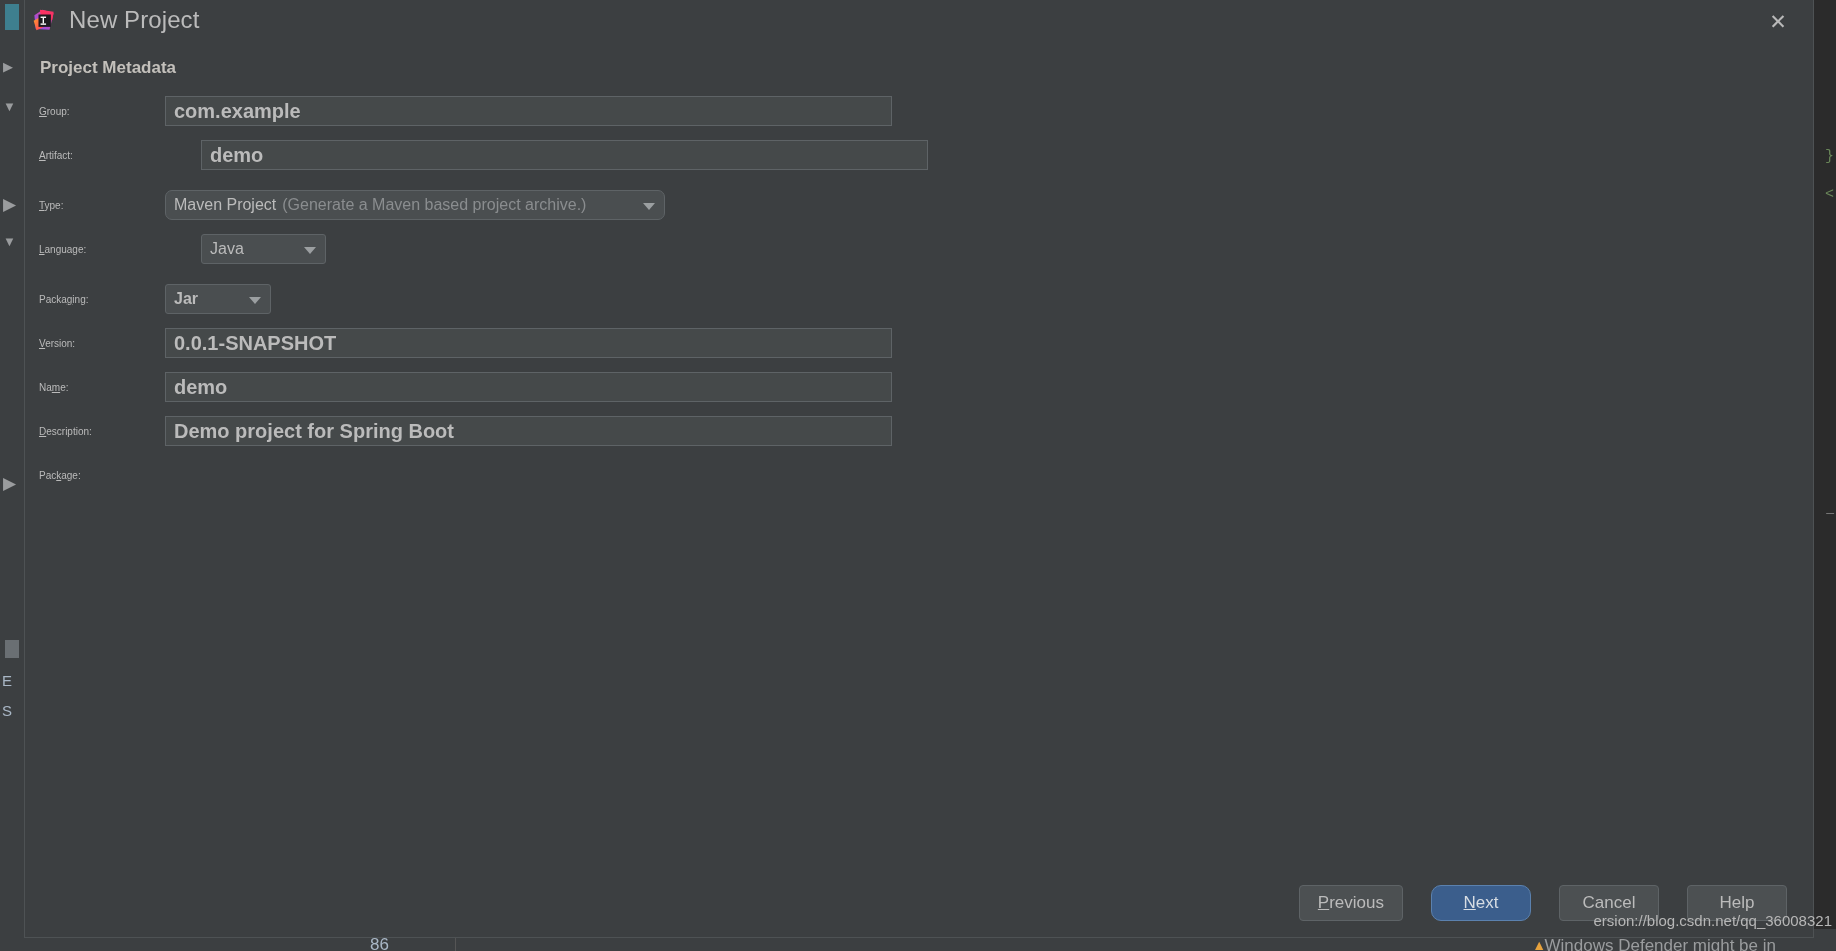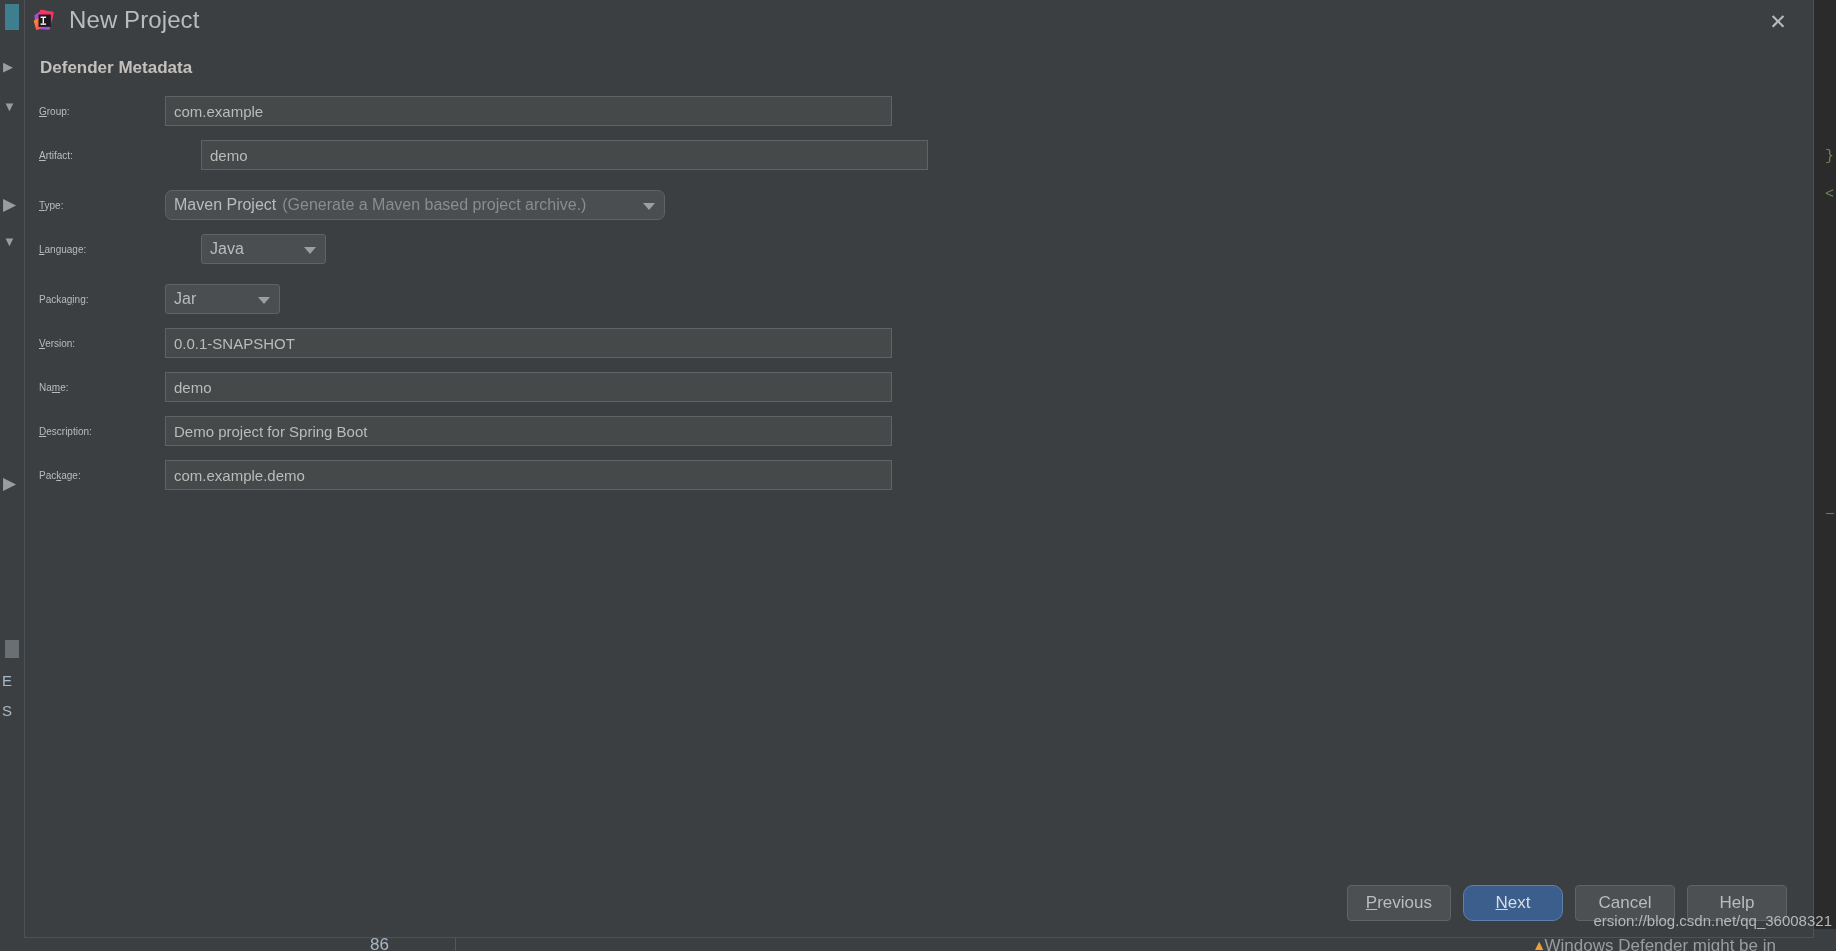--- a/index.html
+++ b/index.html
@@ -132,24 +132,25 @@
     font-size: 10px;
     white-space: nowrap;
   }
   .field-label u { text-decoration: underline; }
 
   .text-field {
     height: 30px;
     background: #45494a;
     border: 1px solid #5e6366;
     color: #bbbbbb;
-    font-size: 15px;
+    font-size: 20px;
     display: flex; align-items: center;
     padding: 0 8px;
     cursor: text;
+    font-weight: bold;
   }
   .text-field.wide { width: 727px; }
 
   .combo {
     height: 30px;
     background: #4a4e50;
     border: 1px solid #5e6366;
     border-radius: 3px;
     color: #bbbbbb;
     font-size: 16px;
@@ -161,21 +162,21 @@
   .combo .combo-arrow {
     position: absolute; right: 9px; top: 50%;
     margin-top: -2px;
     width: 0; height: 0;
     border-left: 6px solid transparent;
     border-right: 6px solid transparent;
     border-top: 7px solid #9b9fa1;
   }
   .combo.type-combo { width: 500px; border-radius: 7px; }
   .combo.lang-combo { width: 125px; }
-  .combo.pkg-combo  { width: 115px; }
+  .combo.pkg-combo  { width: 106px; font-weight: bold; }
   .combo.ver-combo  { width: 115px; }
 
   .combo-main { color: #bbbbbb; }
   .combo-hint { color: #8a8d8f; margin-left: 6px; }
 
   
   #dialog-buttons {
     position: absolute;
     right: 26px; bottom: 16px;
     display: flex; gap: 12px;
@@ -184,20 +185,21 @@
     min-width: 100px;
     height: 36px;
     padding: 0 18px;
     background: #4c5052;
     border: 1px solid #5e6366;
     border-radius: 4px;
     color: #bbbbbb;
     font-size: 17px;
     display: flex; align-items: center; justify-content: center;
     cursor: pointer;
+    margin-left: 16px;
   }
   .dlg-button.primary {
     background: #3b5e8c;
     border-color: #5b81ae;
     color: #d7dde3;
     border-radius: 10px;
   }
   .dlg-button u { text-decoration: underline; }
 
   #watermark {
@@ -268,21 +270,21 @@
         <rect x="11" y="11" width="8" height="2" fill="#ffffff"></rect>
         <rect x="14" y="13" width="2" height="8" fill="#ffffff"></rect>
         <rect x="11" y="21" width="8" height="2" fill="#ffffff"></rect>
       </svg>
     </div>
     <div id="dialog-title">New Project</div>
     <div id="close-button">✕</div>
   </div>
 
   <div id="dialog-body">
-    <div id="section-title">Defender Metadata</div>
+    <div id="section-title">Project Metadata</div>
 
     <div class="form-row gap-small">
       <div class="field-label"><u>G</u>roup:</div>
       <div class="text-field wide">com.example</div>
     </div>
 
     <div class="form-row gap-med">
       <div class="field-label"><u>A</u>rtifact:</div>
       <div class="text-field wide">demo</div>
     </div>
@@ -323,21 +325,20 @@
       <div class="text-field wide">demo</div>
     </div>
 
     <div class="form-row gap-small">
       <div class="field-label"><u>D</u>escription:</div>
       <div class="text-field wide">Demo project for Spring Boot</div>
     </div>
 
     <div class="form-row">
       <div class="field-label">Pac<u>k</u>age:</div>
-      <div class="text-field wide">com.example.demo</div>
     </div>
   </div>
 
   <div id="dialog-buttons">
     <div class="dlg-button">
         <span><u>P</u>revious</span>
       </div>
     <div class="dlg-button primary">
         <span><u>N</u>ext</span>
       </div>

